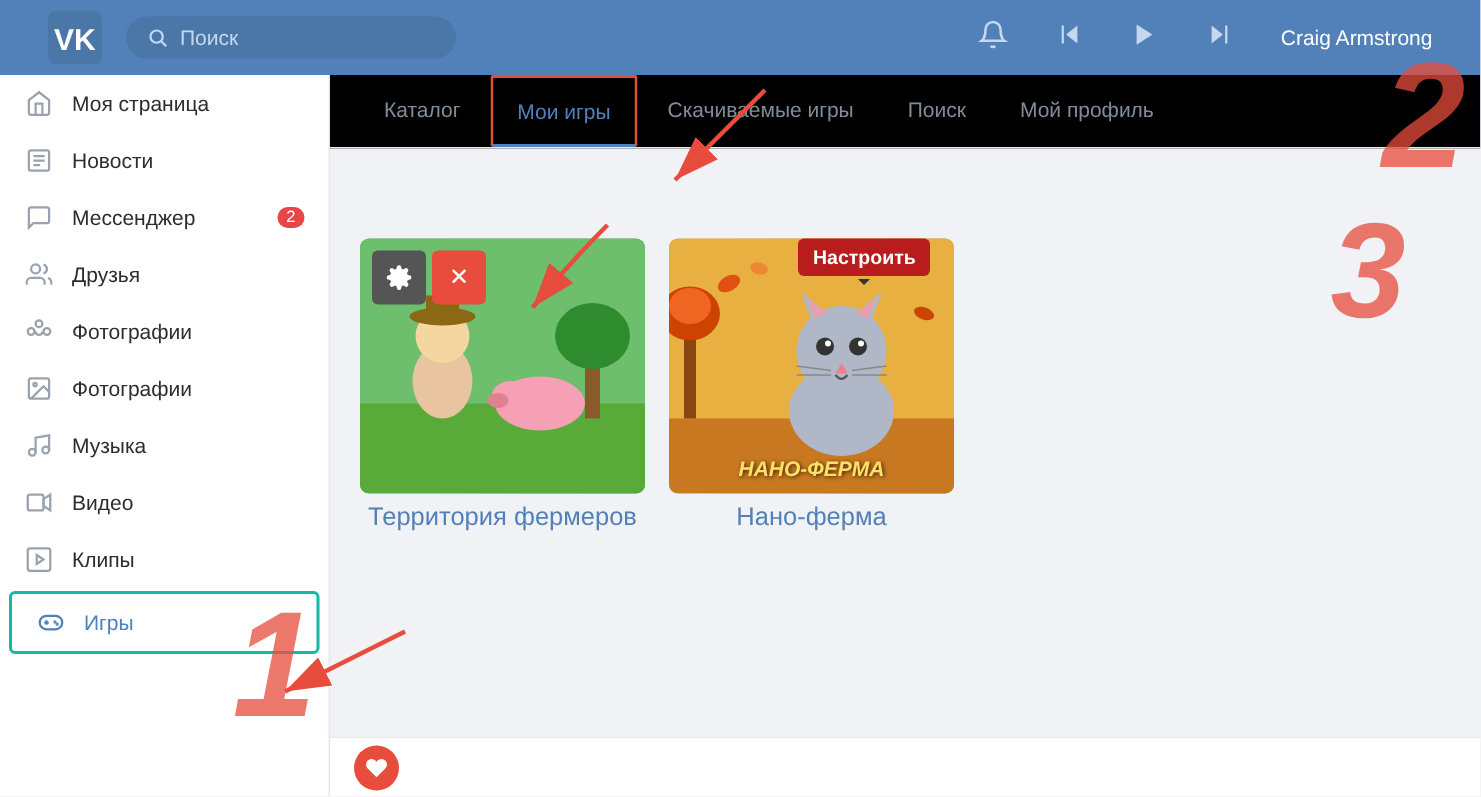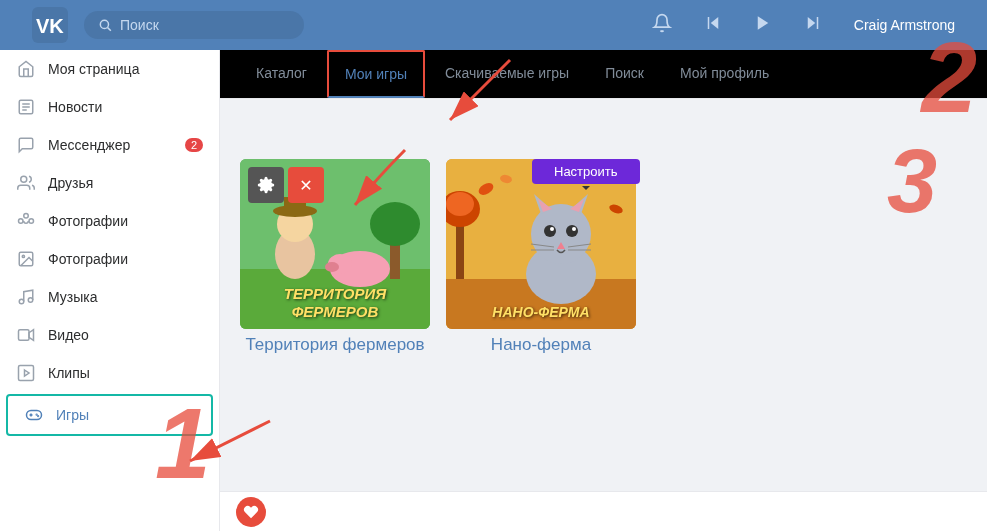--- a/index.html
+++ b/index.html
@@ -147,27 +147,28 @@
     .games-area {
       padding: 20px;
       position: relative;
     }
 
     
     .tooltip-box {
       position: absolute;
       top: 60px;
       left: 312px;
-      background: #6d28d9;
+      background: #b91c1c;
       color: #fff;
-      padding: 5px 22px;
+      padding: 5px 10px;
       border-radius: 4px;
       font-size: 13px;
       z-index: 100;
       white-space: nowrap;
+      font-weight: bold;
     }
     .tooltip-box::after {
       content: '';
       position: absolute;
       bottom: -6px;
       left: 50%;
       transform: translateX(-50%);
       border: 4px solid transparent;
       border-top-color: #333;
       border-bottom: none;
@@ -477,24 +478,20 @@
               <circle cx="55" cy="65" r="18" fill="#f5d5a0"></circle>
 
               <ellipse cx="55" cy="52" rx="22" ry="6" fill="#8B6914"></ellipse>
               <rect x="44" y="38" width="22" height="16" fill="#8B6914"></rect>
 
               <ellipse cx="120" cy="110" rx="30" ry="18" fill="#f5a0b4"></ellipse>
               <ellipse cx="100" cy="105" rx="12" ry="10" fill="#f5a0b4"></ellipse>
 
               <ellipse cx="92" cy="108" rx="7" ry="5" fill="#e08090"></ellipse>
             </svg>
-            <div class="game-title-overlay game1-title">
-              <span>ТЕРРИТОРИЯ</span><br>
-              <span>ФЕРМЕРОВ</span>
-            </div>
             
             <div class="game-controls">
               <div class="ctrl-btn ctrl-gear">
                 <svg width="18" height="18" viewBox="0 0 24 24" fill="white">
                   <path d="M12 15a3 3 0 1 0 0-6 3 3 0 0 0 0 6z"></path>
                   <path d="M19.4 15a1.65 1.65 0 0 0 .33 1.82l.06.06a2 2 0 0 1-2.83 2.83l-.06-.06a1.65 1.65 0 0 0-1.82-.33 1.65 1.65 0 0 0-1 1.51V21a2 2 0 0 1-4 0v-.09A1.65 1.65 0 0 0 9 19.4a1.65 1.65 0 0 0-1.82.33l-.06.06a2 2 0 0 1-2.83-2.83l.06-.06A1.65 1.65 0 0 0 4.68 15a1.65 1.65 0 0 0-1.51-1H3a2 2 0 0 1 0-4h.09A1.65 1.65 0 0 0 4.6 9a1.65 1.65 0 0 0-.33-1.82l-.06-.06a2 2 0 0 1 2.83-2.83l.06.06A1.65 1.65 0 0 0 9 4.68a1.65 1.65 0 0 0 1-1.51V3a2 2 0 0 1 4 0v.09a1.65 1.65 0 0 0 1 1.51 1.65 1.65 0 0 0 1.82-.33l.06-.06a2 2 0 0 1 2.83 2.83l-.06.06A1.65 1.65 0 0 0 19.4 9a1.65 1.65 0 0 0 1.51 1H21a2 2 0 0 1 0 4h-.09a1.65 1.65 0 0 0-1.51 1z"></path>
                 </svg>
               </div>
               <div class="ctrl-btn ctrl-close">✕</div>
             </div>

